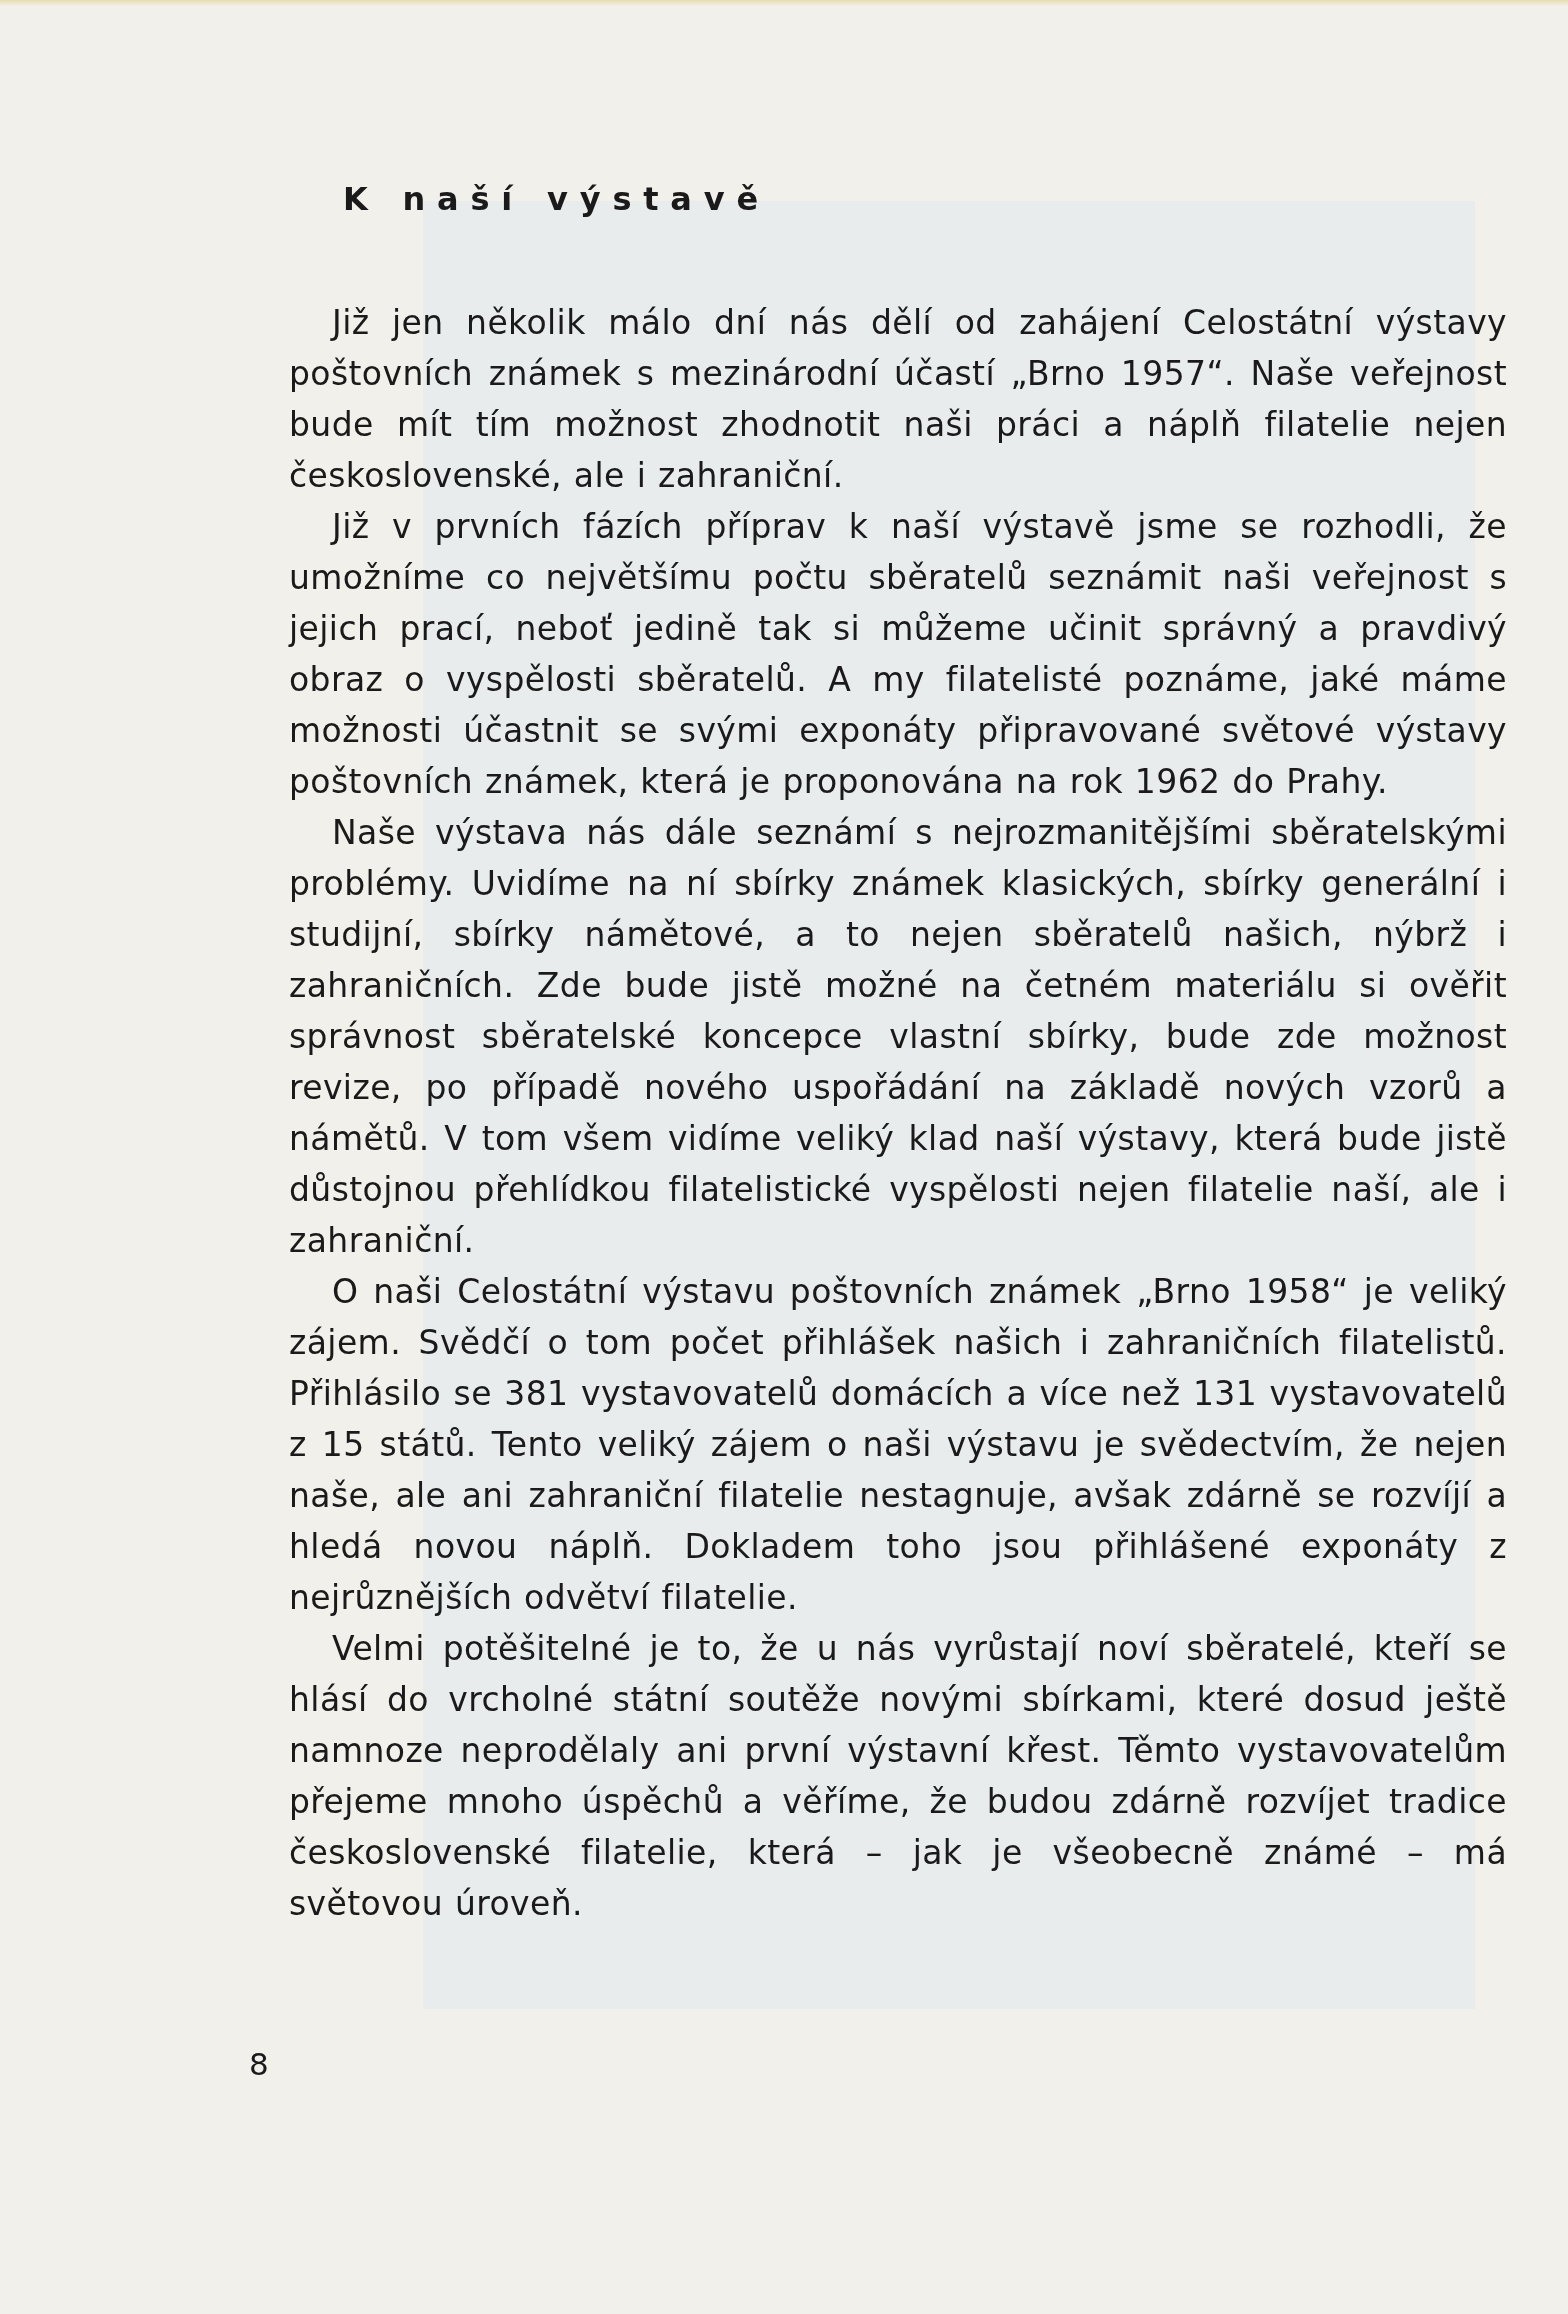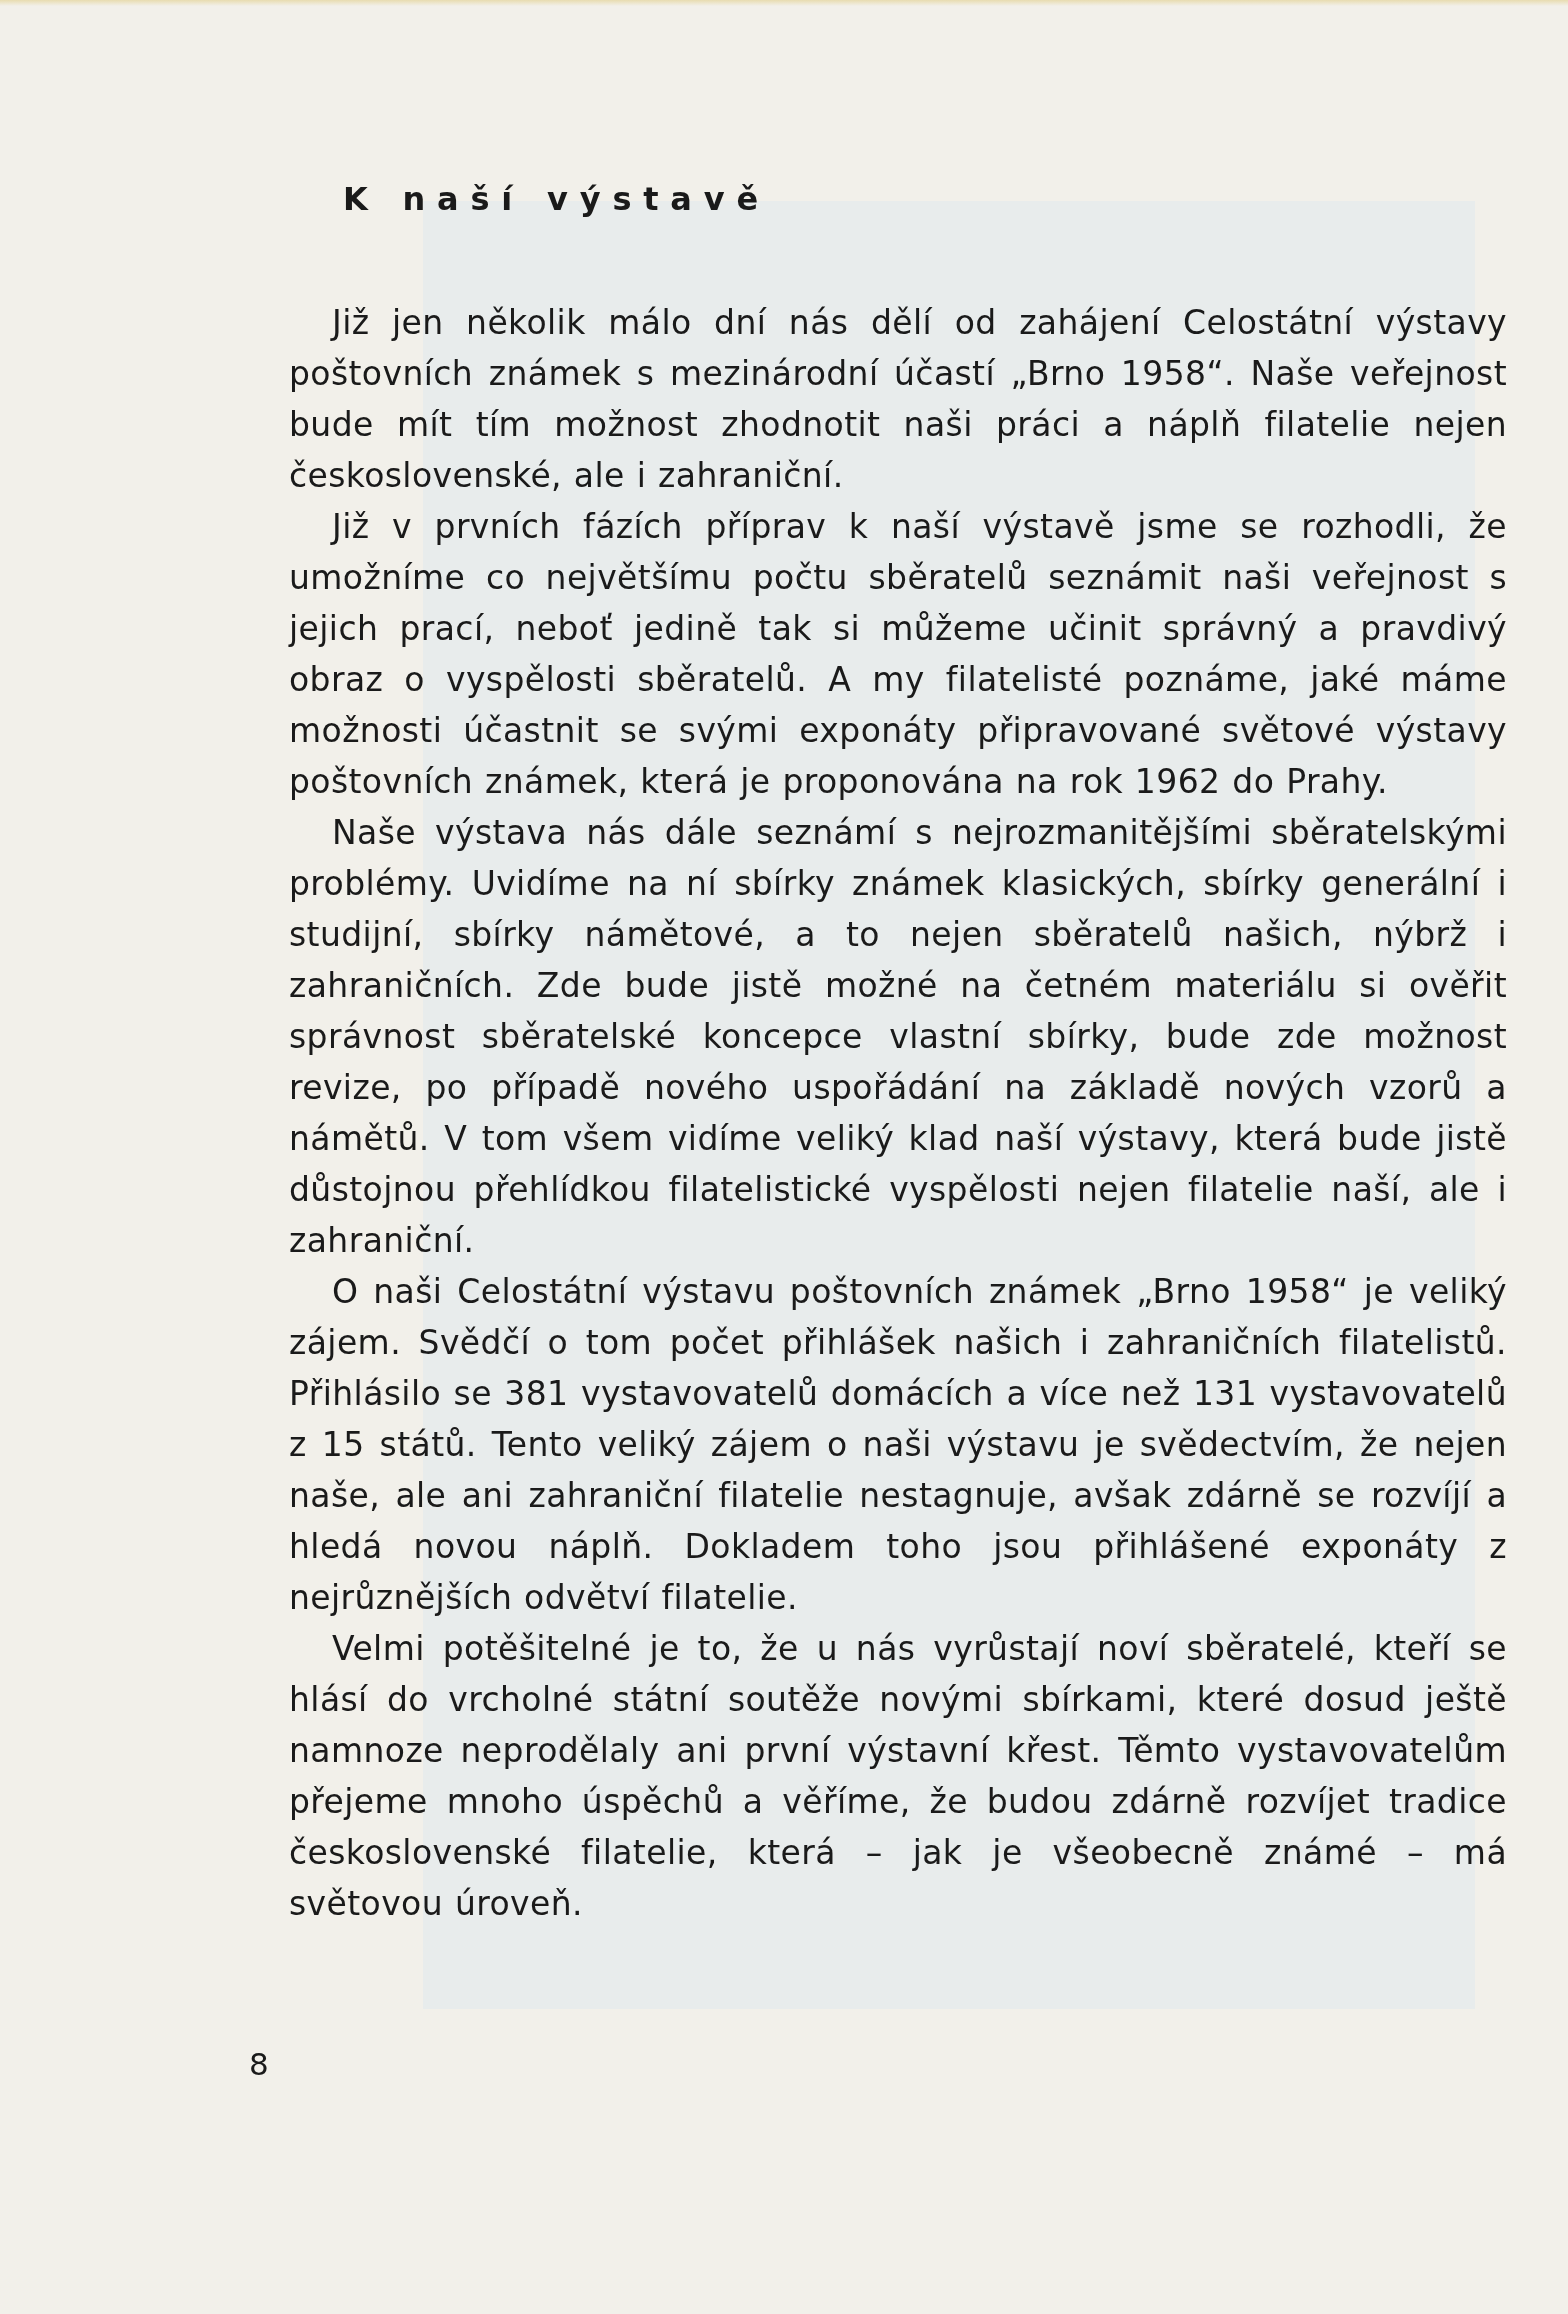--- a/index.html
+++ b/index.html
@@ -68,21 +68,21 @@
     }
   </style>
 </head>
 <body>
 
 <div class="page-top-edge"></div>
 <div class="bg-panel"></div>
 
 <div class="content">
   <h1 class="title">K naší výstavě</h1>
-  <p class="para first">Již jen několik málo dní nás dělí od zahájení Celostátní výstavy poštovních známek s mezinárodní účastí „Brno 1958“. Naše veřej­nost bude mít tím možnost zhodnotit naši práci a náplň filatelie nejen československé, ale i zahraniční.</p>
+  <p class="para first">Již jen několik málo dní nás dělí od zahájení Celostátní výstavy poštovních známek s mezinárodní účastí „Brno 1957“. Naše veřej­nost bude mít tím možnost zhodnotit naši práci a náplň filatelie nejen československé, ale i zahraniční.</p>
   <p class="para">Již v prvních fázích příprav k naší výstavě jsme se rozhodli, že umožníme co největšímu počtu sběratelů seznámit naši veřejnost s jejich prací, neboť jedině tak si můžeme učinit správný a prav­divý obraz o vyspělosti sběratelů. A my filatelisté poznáme, jaké máme možnosti účastnit se svými exponáty připravované světové výstavy poštovních známek, která je proponována na rok 1962 do Prahy.</p>
   <p class="para">Naše výstava nás dále seznámí s nejrozmanitějšími sběratel­skými problémy. Uvidíme na ní sbírky známek klasických, sbírky generální i studijní, sbírky námětové, a to nejen sběratelů našich, nýbrž i zahraničních. Zde bude jistě možné na četném materiálu si ověřit správnost sběratelské koncepce vlastní sbírky, bude zde možnost revize, po případě nového uspořádání na základě nových vzorů a námětů. V tom všem vidíme veliký klad naší výstavy, která bude jistě důstojnou přehlídkou filatelistické vyspělosti nejen fila­telie naší, ale i zahraniční.</p>
   <p class="para">O naši Celostátní výstavu poštovních známek „Brno 1958“ je veliký zájem. Svědčí o tom počet přihlášek našich i zahraničních filatelistů. Přihlásilo se 381 vystavovatelů domácích a více než 131 vystavovatelů z 15 států. Tento veliký zájem o naši výstavu je svědectvím, že nejen naše, ale ani zahraniční filatelie nestag­nuje, avšak zdárně se rozvíjí a hledá novou náplň. Dokladem toho jsou přihlášené exponáty z nejrůznějších odvětví filatelie.</p>
   <p class="para">Velmi potěšitelné je to, že u nás vyrůstají noví sběratelé, kteří se hlásí do vrcholné státní soutěže novými sbírkami, které dosud ještě namnoze neprodělaly ani první výstavní křest. Těmto vysta­vovatelům přejeme mnoho úspěchů a věříme, že budou zdárně rozvíjet tradice československé filatelie, která – jak je všeobecně známé – má světovou úroveň.</p>
 </div>
 
 <div class="page-number">8</div>
 
 
 </body></html>

